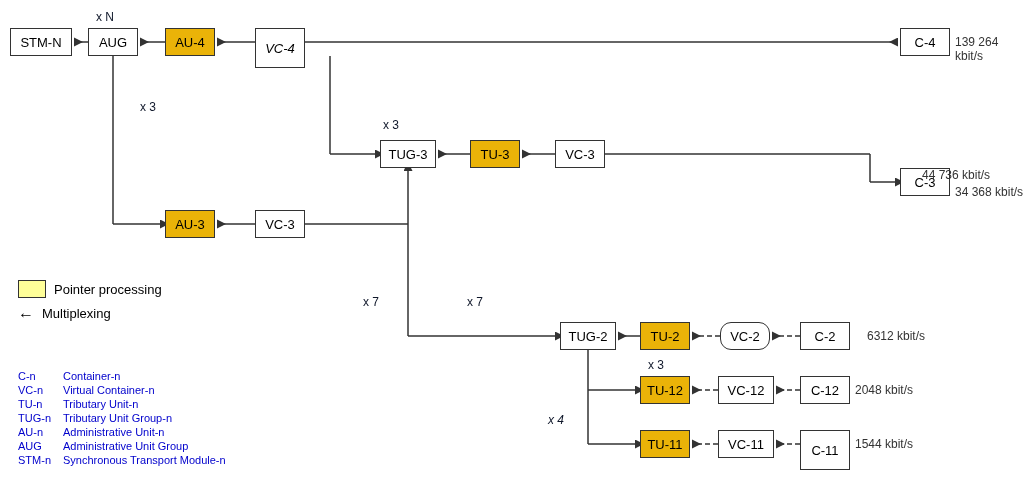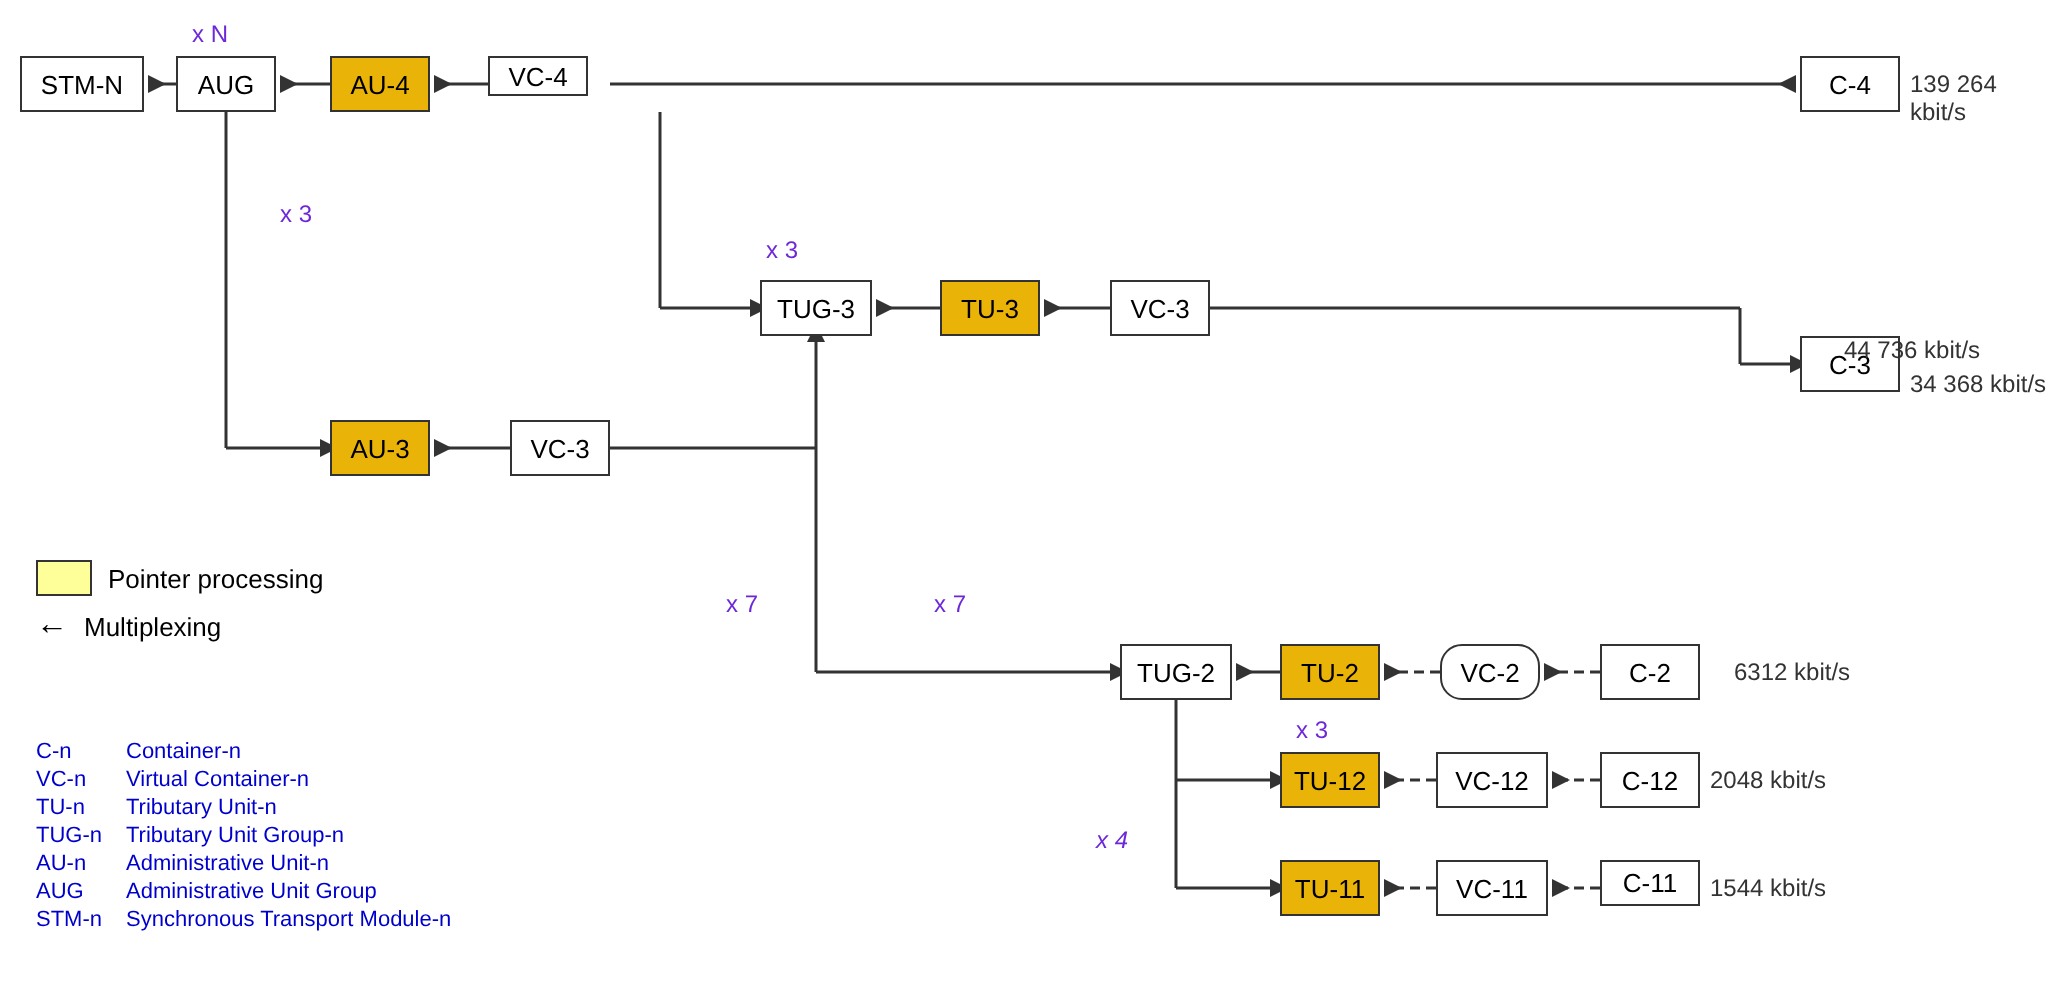--- a/index.html
+++ b/index.html
@@ -81,21 +81,21 @@
     
     .rate-label {
       position: absolute;
       font-size: 12px;
       color: #333;
     }
     
     .mult-label {
       position: absolute;
       font-size: 12px;
-      color: #6d28d9;
+      color: #0f172a;
     }
   </style>
 </head>
 <body>
 
 <div class="diagram-container">
 
   <svg>
 
     <defs>
@@ -169,21 +169,21 @@
   </div>
 
   <div class="box" style="left:88px; top:28px; width:50px; height:28px;">
     <span>AUG</span>
   </div>
 
   <div class="box box-yellow" style="left:165px; top:28px; width:50px; height:28px;">
     <span>AU-4</span>
   </div>
 
-  <div class="box" style="left:244px; top:28px; width:50px; height:20px;">
+  <div class="box" style="left:255px; top:28px; width:50px; height:40px;font-style:italic;">
     <span>VC-4</span>
   </div>
 
   <div class="box" style="left:900px; top:28px; width:50px; height:28px;">
     <span>C-4</span>
   </div>
 
   <div class="box" style="left:380px; top:140px; width:56px; height:28px;">
     <span>TUG-3</span>
   </div>
@@ -237,21 +237,21 @@
   </div>
 
   <div class="box box-yellow" style="left:640px; top:430px; width:50px; height:28px;">
     <span>TU-11</span>
   </div>
 
   <div class="box" style="left:718px; top:430px; width:56px; height:28px;">
     <span>VC-11</span>
   </div>
 
-  <div class="box" style="left:800px; top:430px; width:50px; height:23px;">
+  <div class="box" style="left:800px; top:430px; width:50px; height:40px;">
     <span>C-11</span>
   </div>
 
   <div class="mult-label" style="left:96px; top:10px;">x N</div>
   <div class="mult-label" style="left:140px; top:100px;">x 3</div>
   <div class="mult-label" style="left:383px; top:118px;">x 3</div>
   <div class="mult-label" style="left:467px; top:295px;">x 7</div>
   <div class="mult-label" style="left:363px; top:295px;">x 7</div>
   <div class="mult-label" style="left:648px; top:358px;">x 3</div>
   <div class="mult-label" style="left:548px; top:413px;font-style:italic;">x 4</div>

